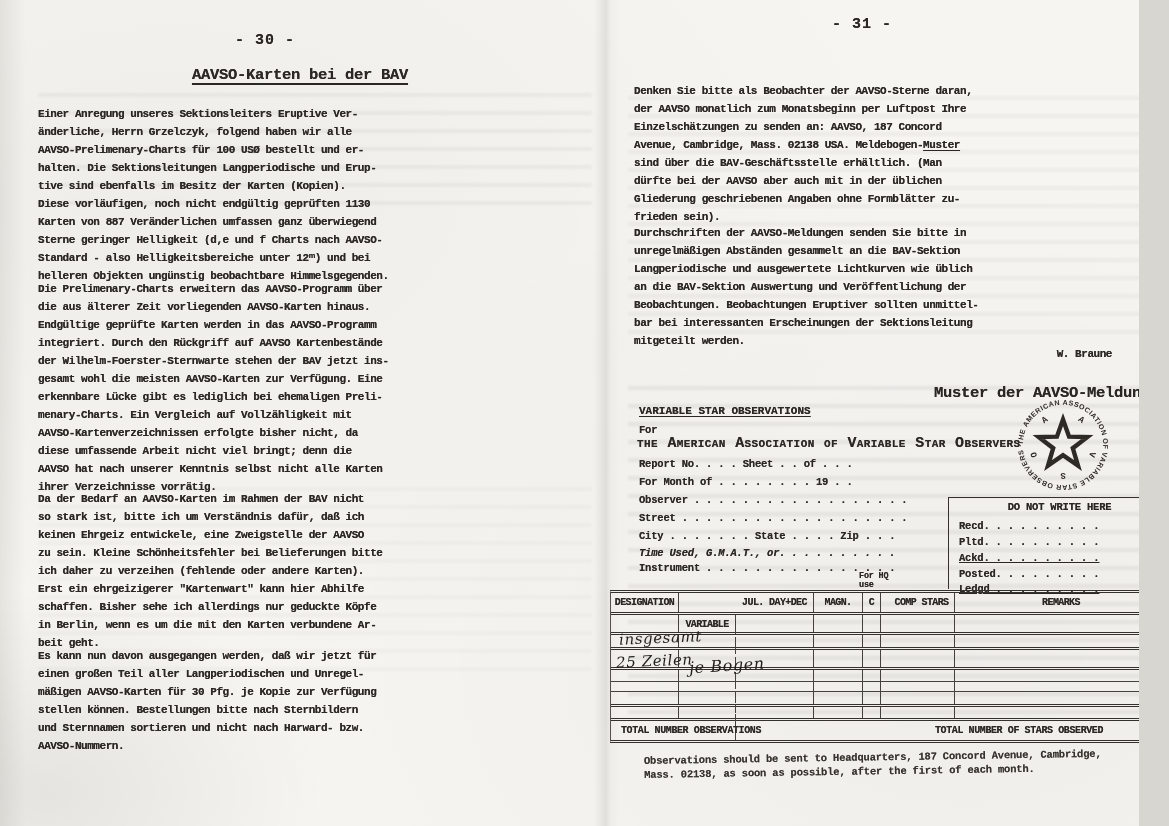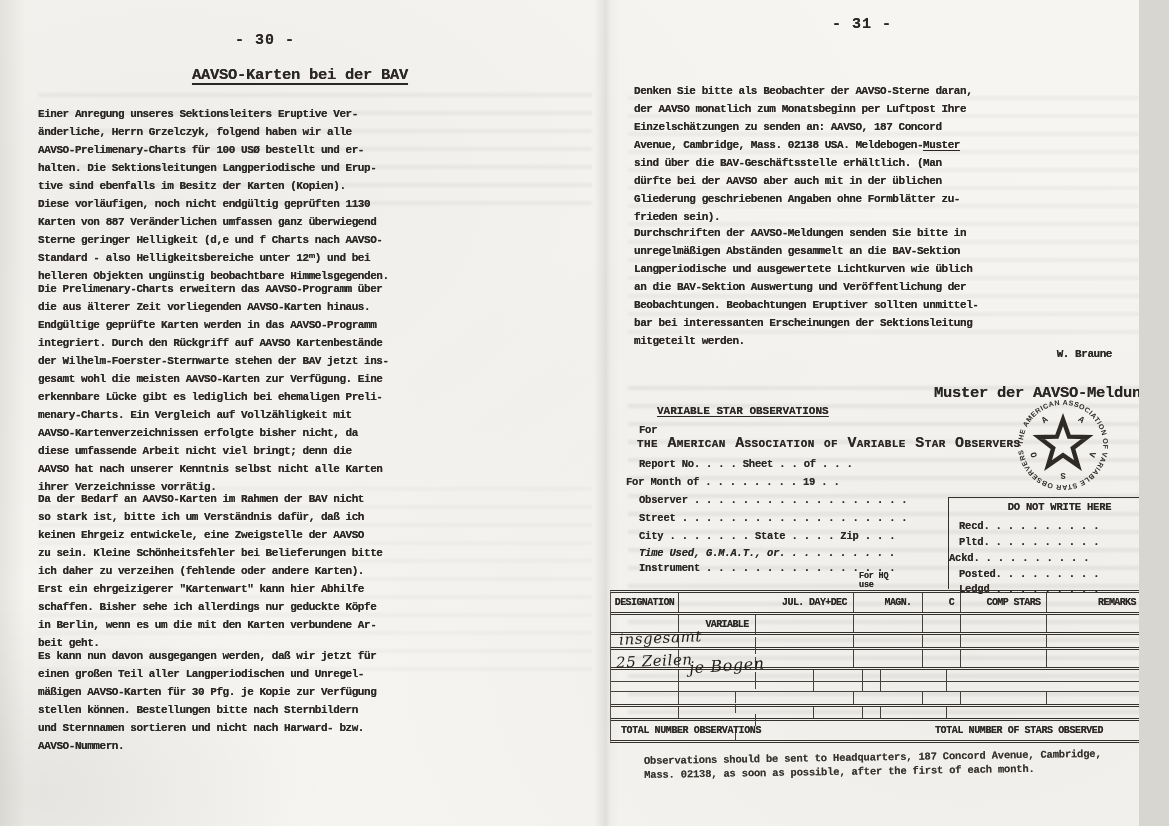--- a/index.html
+++ b/index.html
@@ -41,22 +41,22 @@
       font-size:15px;letter-spacing:0.6px;color:#221f1b;transform:rotate(-2.5deg);}
   .hqbox{border-top:1.5px solid #35312d;border-left:1.5px solid #35312d;}
   .table{border-top:3px double #35312d;border-bottom:3px double #35312d;
       border-left:1px solid #55504a;border-right:1px solid #55504a;background:rgba(255,255,255,0.0);}
   .trow{display:flex;box-sizing:border-box;}
   .tcell{box-sizing:border-box;border-right:1px solid #45413c;height:100%;}
   .tcell:last-child{border-right:none;}
   .th{display:flex;align-items:center;justify-content:center;
       font-weight:bold;font-size:10px;letter-spacing:-0.6px;
       text-shadow:0 0 0.4px rgba(42,39,36,0.7);}
-  .c1{width:68px;}.c2{width:57px;margin-top:22px;}.c3{width:78px;}.c4{width:49px;}.c5{width:18px;}.c6{width:66px;}.c7{flex:1;}
-  .sep-d{border-bottom:3px double #35312d;gap:20px;}
+  .c1{width:68px;}.c2{width:57px;margin-top:22px;}.c3{width:78px;}.c4{width:49px;}.c5{width:18px;}.c6{width:66px;margin-left:8px;}.c7{flex:1;}
+  .sep-d{border-bottom:3px double #35312d;}
   .sep-s{border-bottom:1px solid #45413c;}
   .totals{display:flex;border-top:3px double #35312d;height:22px;box-sizing:border-box;}
   .totcell{display:flex;align-items:center;font-weight:bold;font-size:10px;letter-spacing:-0.4px;
       text-shadow:0 0 0.4px rgba(42,39,36,0.7);box-sizing:border-box;}
   .footer-note{font-weight:bold;font-size:10.5px;line-height:13.5px;letter-spacing:-0.2px;
       white-space:pre-line;transform:rotate(-0.9deg);color:#36322d;
       text-shadow:0 0 0.4px rgba(54,50,45,0.6);}
   .bleed{position:absolute;pointer-events:none;filter:blur(0.8px);
       background:repeating-linear-gradient(180deg,transparent 0 6px,rgba(70,64,58,0.07) 6px 10px,transparent 10px 18px);}
   .bleed2{position:absolute;pointer-events:none;filter:blur(1px);
@@ -130,25 +130,25 @@
     <div class="abs tw" style="left:22px;top:224px;width:530px;">Durchschriften der AAVSO-Meldungen senden Sie bitte in
 unregelmäßigen Abständen gesammelt an die BAV-Sektion
 Langperiodische und ausgewertete Lichtkurven wie üblich
 an die BAV-Sektion Auswertung und Veröffentlichung der
 Beobachtungen. Beobachtungen Eruptiver sollten unmittel-
 bar bei interessanten Erscheinungen der Sektionsleitung
 mitgeteilt werden.</div>
     <div class="abs tw" style="left:160px;top:345px;width:340px;text-align:right;">W. Braune</div>
     <div class="abs center-head" style="left:58px;top:384px;width:480px;">Muster der AAVSO-Meldung</div>
 
-    <div class="abs form-title" style="left:45px;top:405px;">VARIABLE STAR OBSERVATIONS</div>
+    <div class="abs form-title" style="left:27px;top:405px;">VARIABLE STAR OBSERVATIONS</div>
     <div class="abs ftw" style="left:27px;top:424px;">For</div>
     <div class="abs org" style="left:25px;top:435px;width:400px;font-family:Liberation Mono, monospace;">the American Association of Variable Star Observers</div>
     <div class="abs ftw" style="left:27px;top:458px;">Report No. . . . Sheet . . of . . .</div>
-    <div class="abs ftw" style="left:14px;top:476px;">For Month of . . . . . . . . 19 . .</div>
+    <div class="abs ftw" style="left:27px;top:476px;">For Month of . . . . . . . . 19 . .</div>
     <div class="abs ftw" style="left:27px;top:494px;">Observer . . . . . . . . . . . . . . . . . .</div>
     <div class="abs ftw" style="left:27px;top:512px;">Street . . . . . . . . . . . . . . . . . . .</div>
     <div class="abs ftw" style="left:27px;top:530px;">City . . . . . . . State . . . . Zip . . .</div>
     <div class="abs ftw" style="left:27px;top:547px;font-style:italic;">Time Used, G.M.A.T., or. . . . . . . . . .</div>
     <div class="abs ftw" style="left:27px;top:562px;">Instrument . . . . . . . . . . . . . . . .</div>
     <div class="abs ftw" style="left:247px;top:572px;font-size:8.5px;line-height:8.5px;">For HQ
 use</div>
 
     <div class="abs" style="left:402px;top:396px;width:98px;height:98px;">
       <svg viewBox="0 0 100 100" width="98" height="98">
@@ -164,23 +164,23 @@
         <text x="80" y="63" font-size="9" font-weight="bold" text-anchor="middle" transform="rotate(108 80 60)">V</text>
         <text x="50" y="85" font-size="9" font-weight="bold" text-anchor="middle" transform="rotate(180 50 82)">S</text>
         <text x="20" y="63" font-size="9" font-weight="bold" text-anchor="middle" transform="rotate(-108 20 60)">O</text>
       </svg>
     </div>
 
     <div class="abs hqbox" style="left:336px;top:497px;width:221px;height:91px;">
       <div class="ftw" style="text-align:center;margin-top:3px;">DO NOT WRITE HERE</div>
       <div class="ftw" style="margin:5px 0 0 10px;line-height:16px;">Recd. . . . . . . . . .</div>
       <div class="ftw" style="margin-left:10px;line-height:16px;">Pltd. . . . . . . . . .</div>
-      <div class="ftw" style="line-height:16px;">Ackd. . . . . . . . . .</div>
+      <div class="ftw" style="margin-left:10px;line-height:16px;text-decoration:underline;">Ackd. . . . . . . . . .</div>
       <div class="ftw" style="margin-left:10px;line-height:16px;">Posted. . . . . . . . .</div>
-      <div class="ftw" style="margin-left:10px;line-height:15px;">Ledgd . . . . . . . . .</div>
+      <div class="ftw" style="margin-left:10px;line-height:15px;text-decoration:underline;">Ledgd . . . . . . . . .</div>
     </div>
 
     <div class="abs table" style="left:-2px;top:590px;width:556px;">
       <div class="trow sep-d" style="height:22px;">
         <div class="tcell th c1">DESIGNATION</div>
         <div class="tcell th c2">VARIABLE</div>
         <div class="tcell th c3">JUL. DAY+DEC</div>
         <div class="tcell th c4">MAGN.</div>
         <div class="tcell th c5">C</div>
         <div class="tcell th c6">COMP STARS</div>

